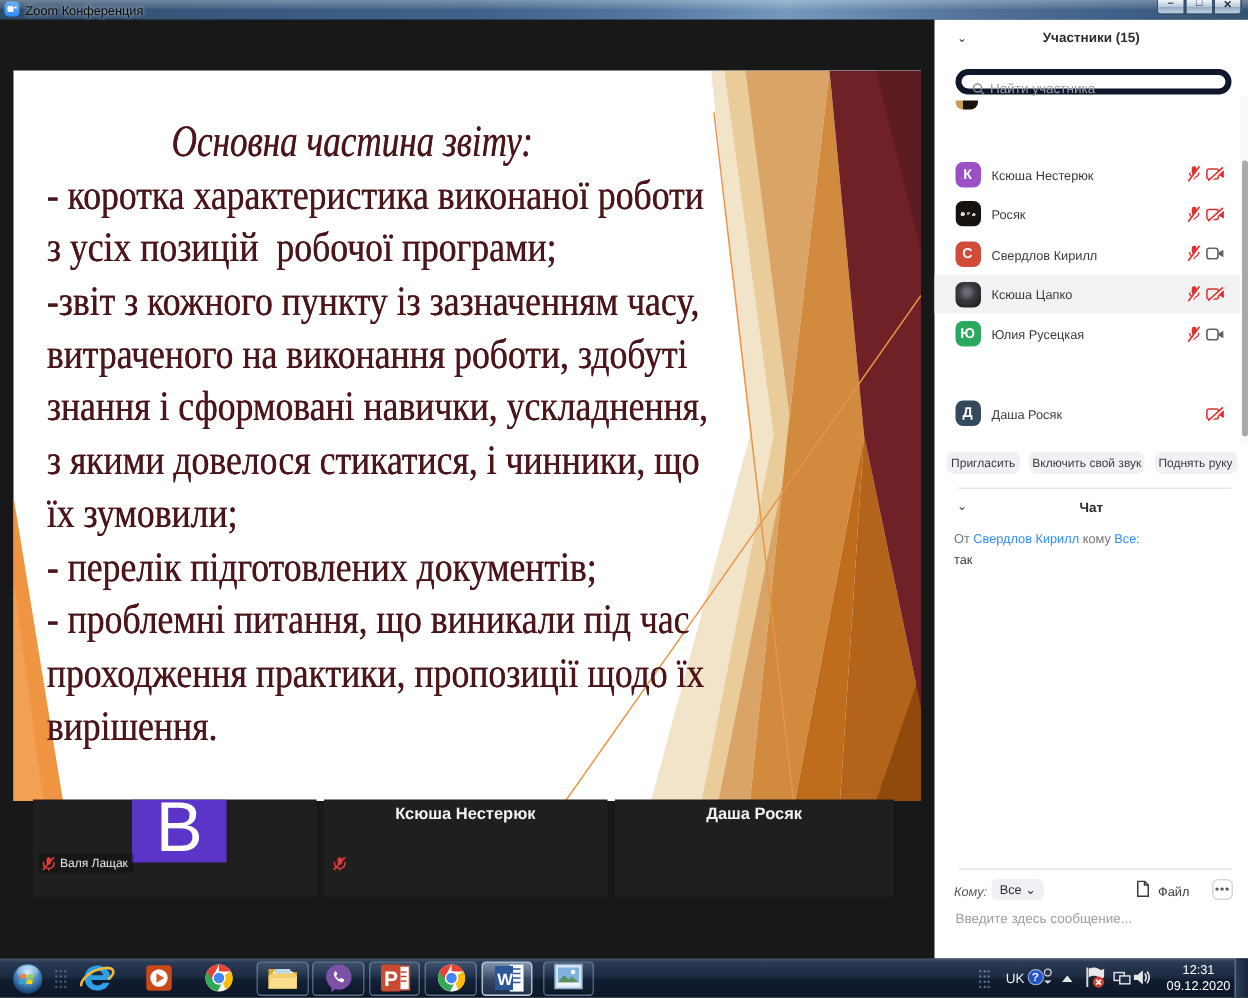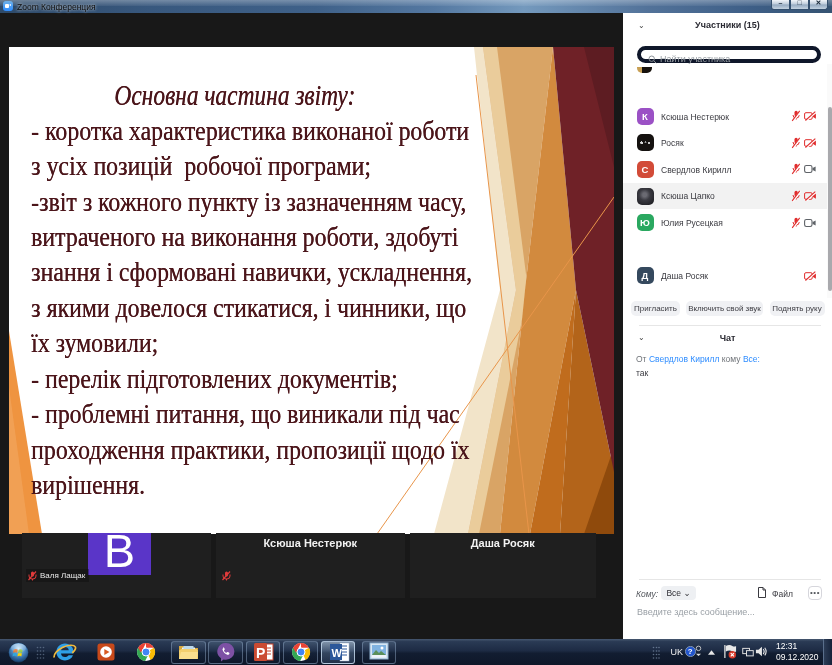--- a/index.html
+++ b/index.html
@@ -71,21 +71,21 @@
 #sthumb { position:absolute; left:204.5px; top:94px; width:4px; height:184px; background:#a9a9ad; border-radius:2px; }
 
 
 #taskbar { left:0; top:639px; width:832px; height:26px;
   background:linear-gradient(180deg,#46576f 0%, #2a3a54 10%, #1d2b44 45%, #121d31 55%, #0e1729 100%); }
 .tbox { position:absolute; top:1.5px; width:34.5px; height:23px; border:1px solid rgba(150,175,205,0.45); border-radius:3px;
   background:linear-gradient(180deg, rgba(110,135,165,0.30), rgba(35,55,85,0.22) 50%, rgba(12,22,40,0.28)); }
 .tbox.active { background:linear-gradient(180deg, rgba(200,220,240,0.55), rgba(120,150,185,0.35) 50%, rgba(70,95,130,0.35)); border-color:rgba(200,220,240,0.8); }
 .ticon { position:absolute; top:3px; }
 .trtext { position:absolute; color:#f0f0f0; font-size:9px; }
-#clock { position:absolute; right:10px; top:2px; width:46px; text-align:left; color:#fff; font-size:8.5px; line-height:11px; }
+#clock { position:absolute; right:10px; top:2px; width:46px; text-align:center; color:#fff; font-size:8.5px; line-height:11px; }
 #showdesk { position:absolute; right:0; top:0; width:9px; height:26px; background:linear-gradient(90deg,#2c3c56,#16233a); border-left:1px solid #5a6f8c; }
 </style>
 </head>
 <body>
 <div id="stage">
   <svg width="0" height="0" style="position:absolute">
     <defs>
       <g id="i-micoff">
         <rect x="3.5" y="0.8" width="3.2" height="5.6" rx="1.6" fill="#e02d2d"></rect>
         <path d="M2 5 a3.1 3.1 0 0 0 6.2 0" fill="none" stroke="#e02d2d" stroke-width="1"></path>

